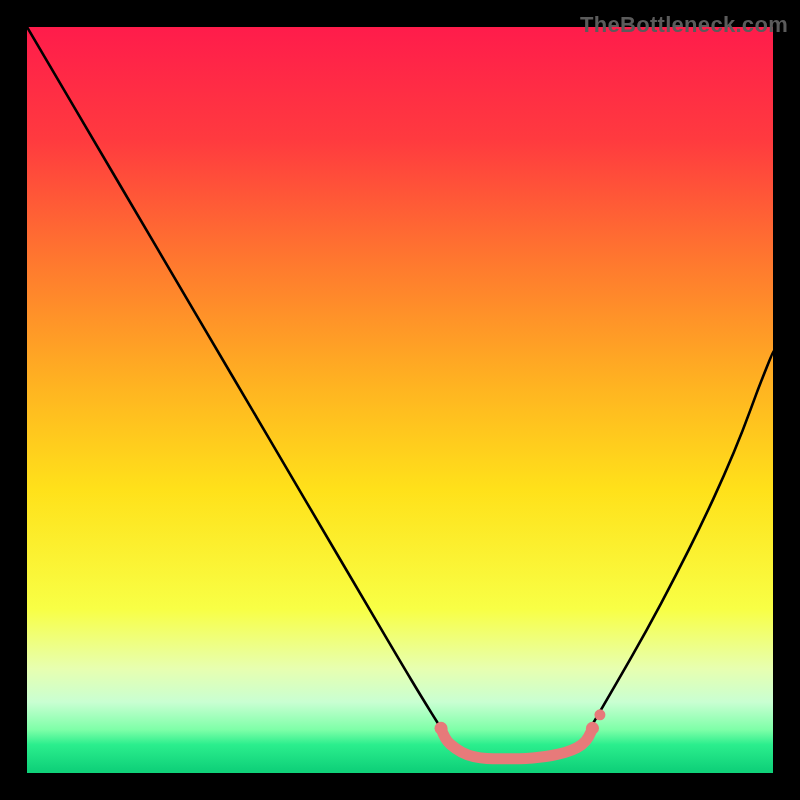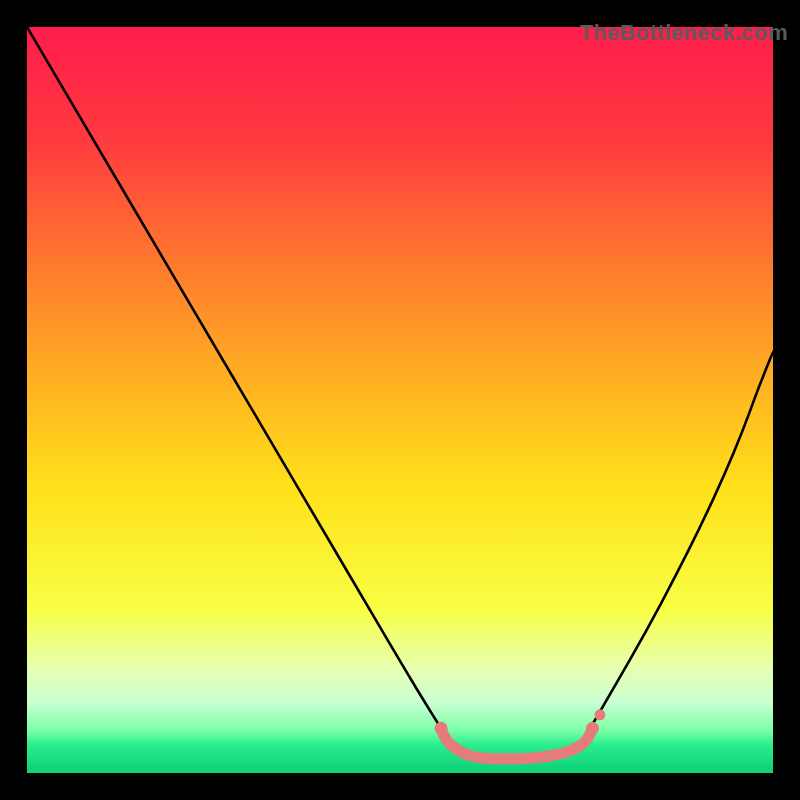--- a/index.html
+++ b/index.html
@@ -19,21 +19,21 @@
   .plot {
     position: absolute;
     left: 27px;
     top: 27px;
     width: 746px;
     height: 746px;
     overflow: hidden;
   }
   .watermark {
     position: absolute;
-    top: 20px;
+    top: 12px;
     right: 12px;
     font-family: Arial, Helvetica, sans-serif;
     font-size: 22px;
     font-weight: 600;
     color: #5b5b5b;
     letter-spacing: 0.3px;
   }
   svg {
     display: block;
   }

